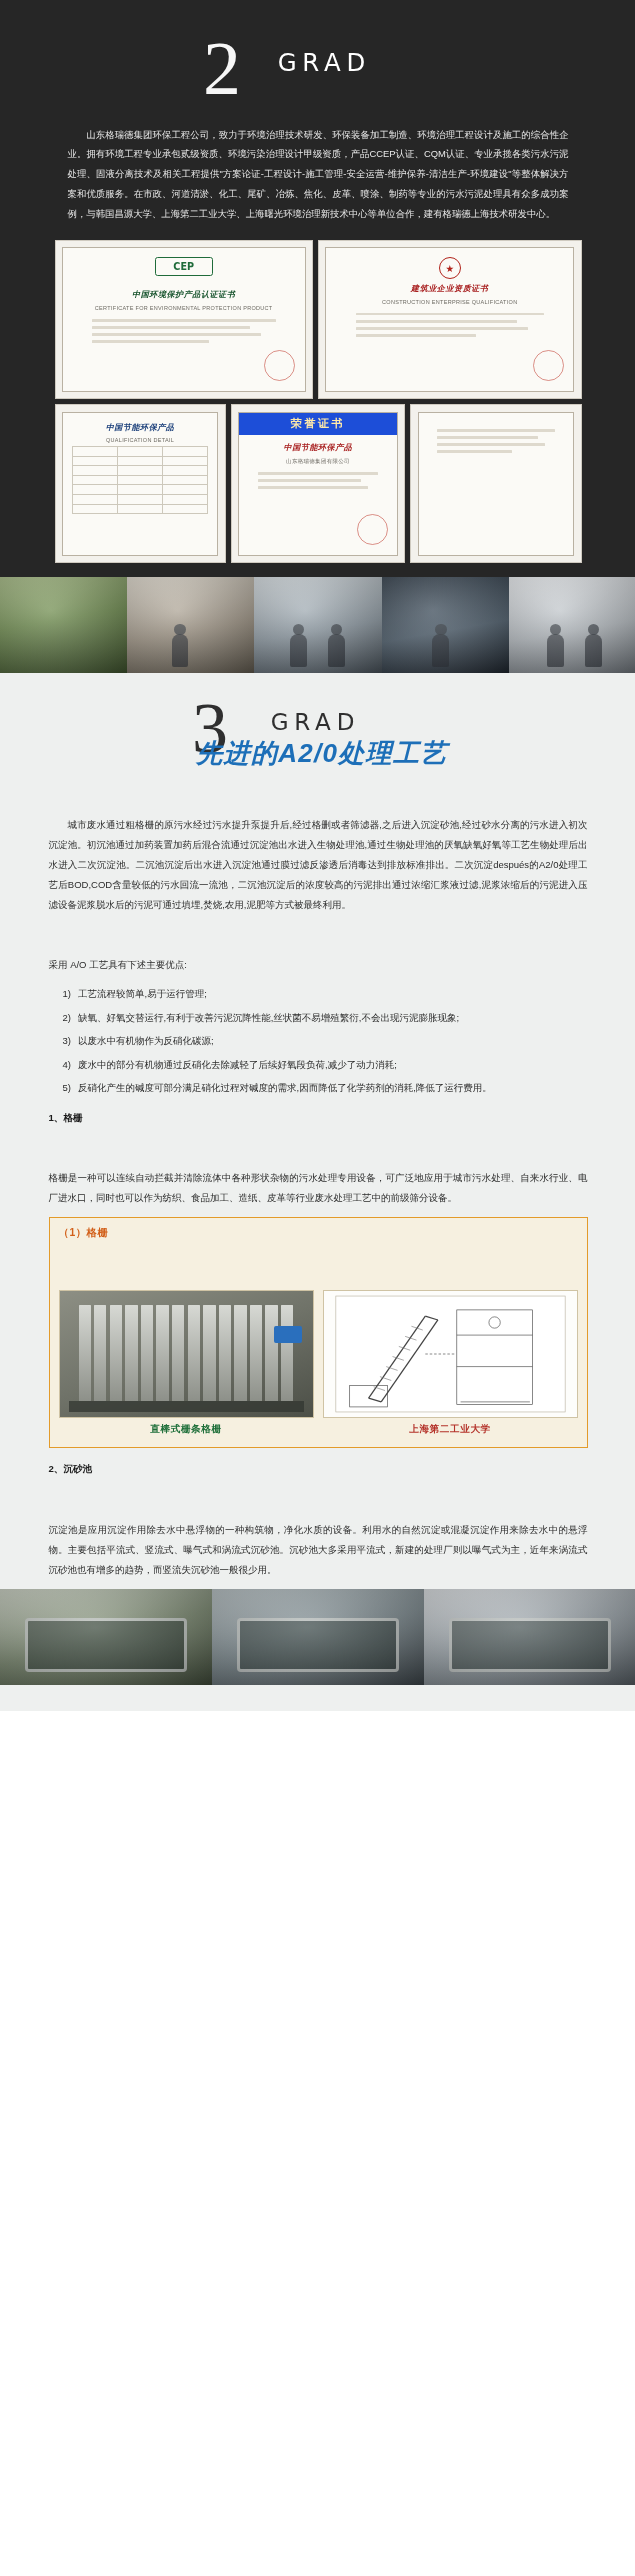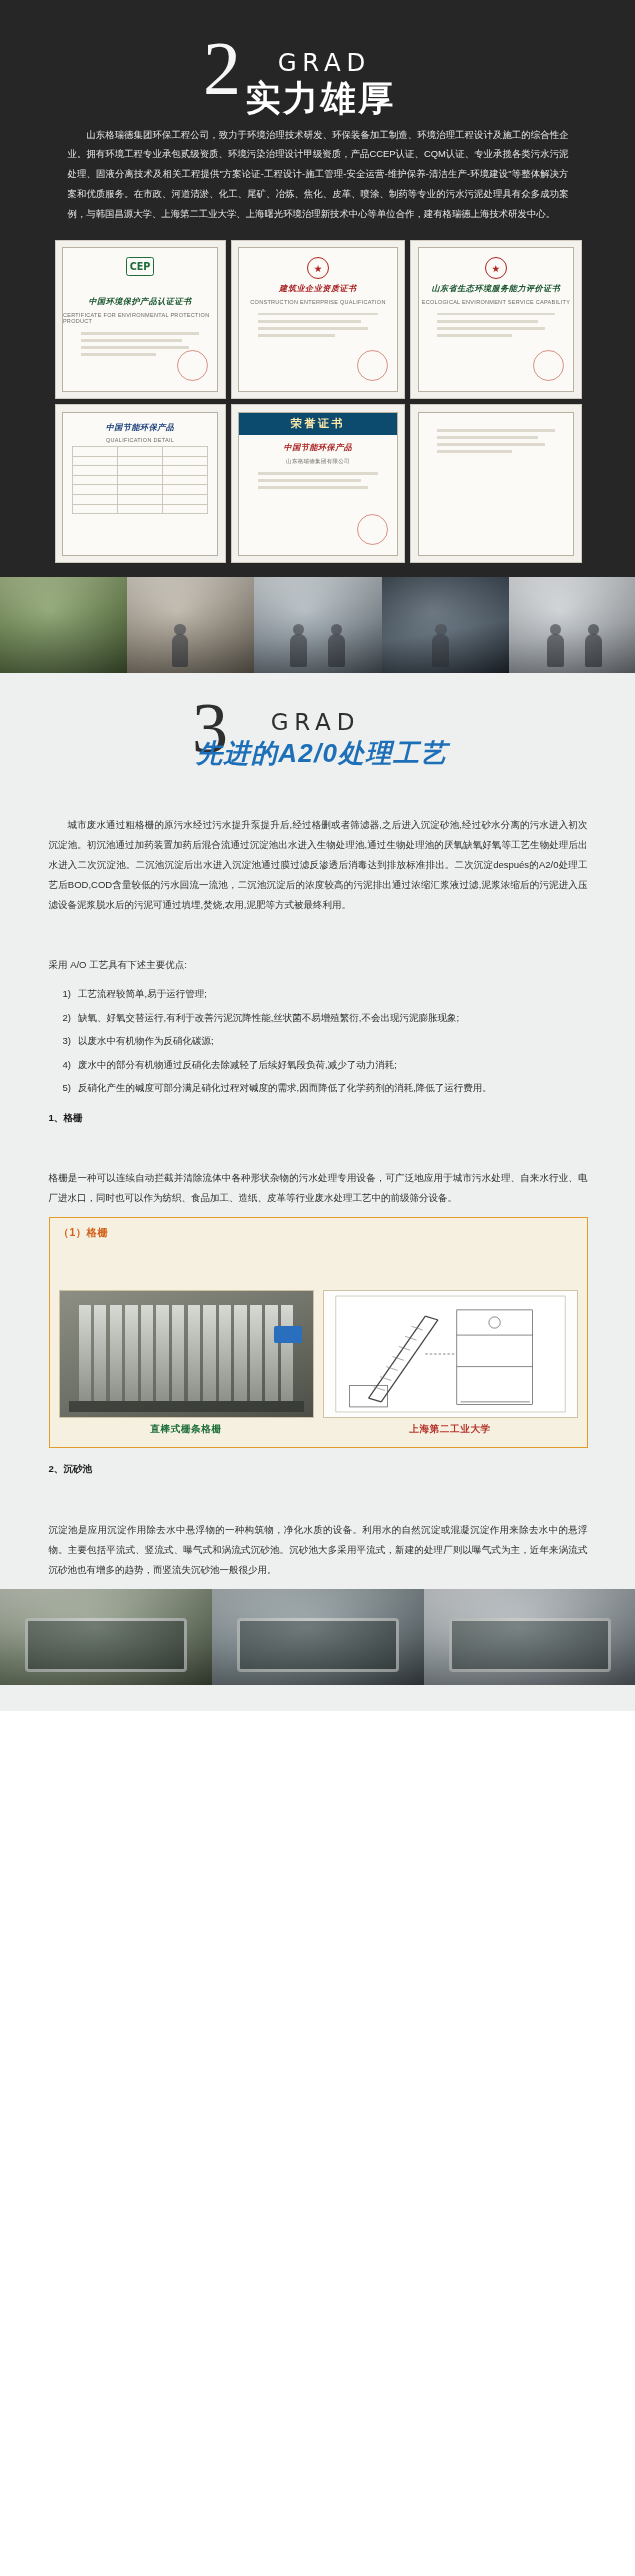--- a/index.html
+++ b/index.html
@@ -87,29 +87,29 @@
     position: absolute;
     inset: 6.4px;
     border: 1.3px solid #b9b1a2;
     background: #fbfaf6;
     display: flex;
     flex-direction: column;
     align-items: center;
     padding-top: 9px;
   }
   .cert-seal {
-    width: 28px; height: 19px;
+    width: 58px; height: 19px;
     border: 1.3px solid #1f6b3a;
     border-radius: 2.6px;
     color: #1f6b3a;
     font-size: 9.6px;
     font-weight: 700;
     display: flex; align-items: center; justify-content: center;
     font-family: "DejaVu Sans", sans-serif;
-    margin-bottom: 20px;
+    margin-bottom: 13px;
   }
   .cert-t {
     font-size: 8px;
     color: #16532c;
     font-weight: 700;
     letter-spacing: 0.6px;
     text-align: center;
     line-height: 1.5;
     padding: 0 5.1px;
     font-style: italic;
@@ -152,21 +152,21 @@
     position: relative;
   }
   .cert-emblem:after {
     content: "★";
     position: absolute; inset: 0;
     display: flex; align-items: center; justify-content: center;
     color: #b1231b; font-size: 9.6px;
   }
   .cert-honor-band {
     width: 100%;
-    background: #0c4a6e;
+    background: #1d4ed8;
     color: #ffe9a8;
     font-size: 11px;
     font-weight: 700;
     letter-spacing: 2.6px;
     text-align: center;
     padding: 3.9px 0;
     margin-bottom: 6.4px;
   }
   .cert-grid-table {
     width: 88%;
@@ -372,21 +372,20 @@
 </head>
 <body>
 
 <div class="page">
 
   <section class="sec-dark">
 
     <div class="hero-head">
       <div class="hero-num">2</div>
       <div class="hero-brand">GRAD</div>
-      <div class="hero-title">实力雄厚</div>
     </div>
 
     <div class="dark-body">山东格瑞德集团环保工程公司，致力于环境治理技术研发、环保装备加工制造、环境治理工程设计及施工的综合性企业。拥有环境工程专业承包贰级资质、环境污染治理设计甲级资质，产品CCEP认证、CQM认证、专业承揽各类污水污泥处理、固液分离技术及相关工程提供"方案论证-工程设计-施工管理-安全运营-维护保养-清洁生产-环境建设"等整体解决方案和优质服务。在市政、河道清淤、化工、尾矿、冶炼、焦化、皮革、喷涂、制药等专业的污水污泥处理具有众多成功案例，与韩国昌源大学、上海第二工业大学、上海曙光环境治理新技术中心等单位合作，建有格瑞德上海技术研发中心。</div>
 
     <div class="cert-row">
 
       <div class="cert">
         <div class="cert-inner">
           <div class="cert-seal">CEP</div>
           <div class="cert-t">中国环境保护产品认证证书</div>
@@ -409,34 +408,20 @@
           <div class="cert-lines">
               <i></i>
               <i></i>
               <i></i>
               <i></i>
             </div>
         </div>
         <div class="cert-stamp"></div>
       </div>
 
-      <div class="cert">
-        <div class="cert-inner">
-          <div class="cert-emblem"></div>
-          <div class="cert-t">山东省生态环境服务能力评价证书</div>
-          <div class="cert-sub">ECOLOGICAL ENVIRONMENT SERVICE CAPABILITY</div>
-          <div class="cert-lines">
-              <i></i>
-              <i></i>
-              <i></i>
-              <i></i>
-            </div>
-        </div>
-        <div class="cert-stamp"></div>
-      </div>
     </div>
 
     <div class="cert-row">
 
       <div class="cert">
         <div class="cert-inner">
           <div class="cert-t blue">中国节能环保产品</div>
           <div class="cert-sub">QUALIFICATION DETAIL</div>
           <table class="cert-grid-table">
             <tbody>

